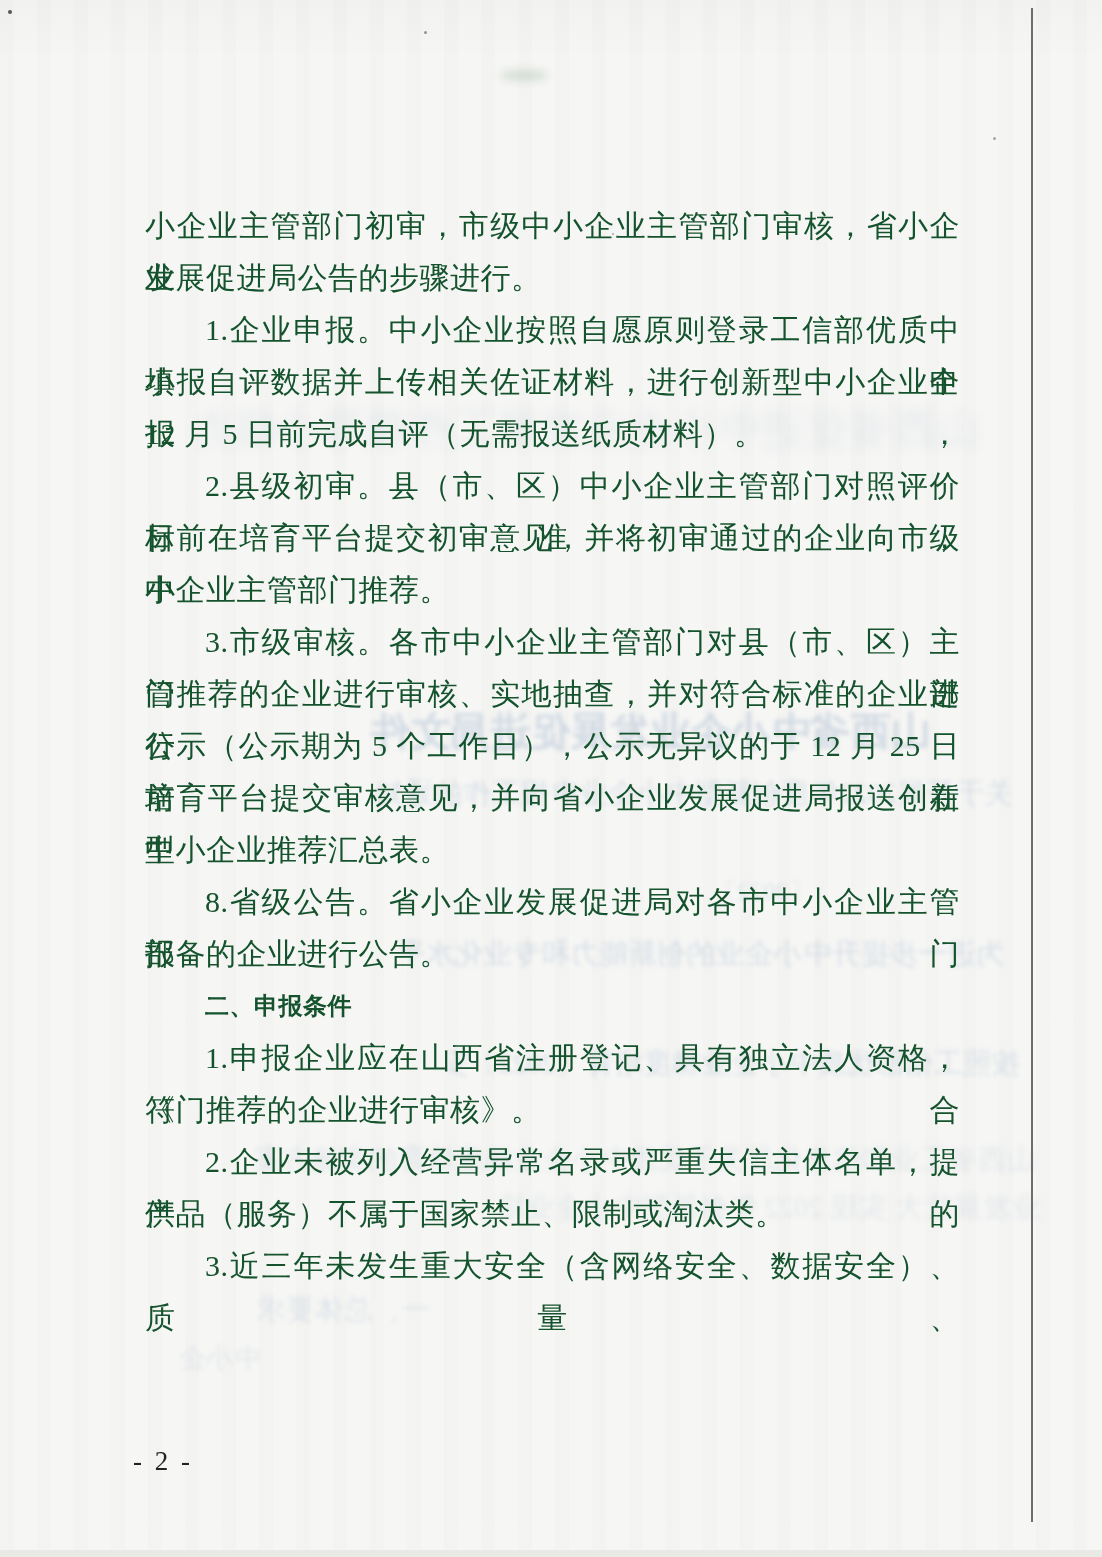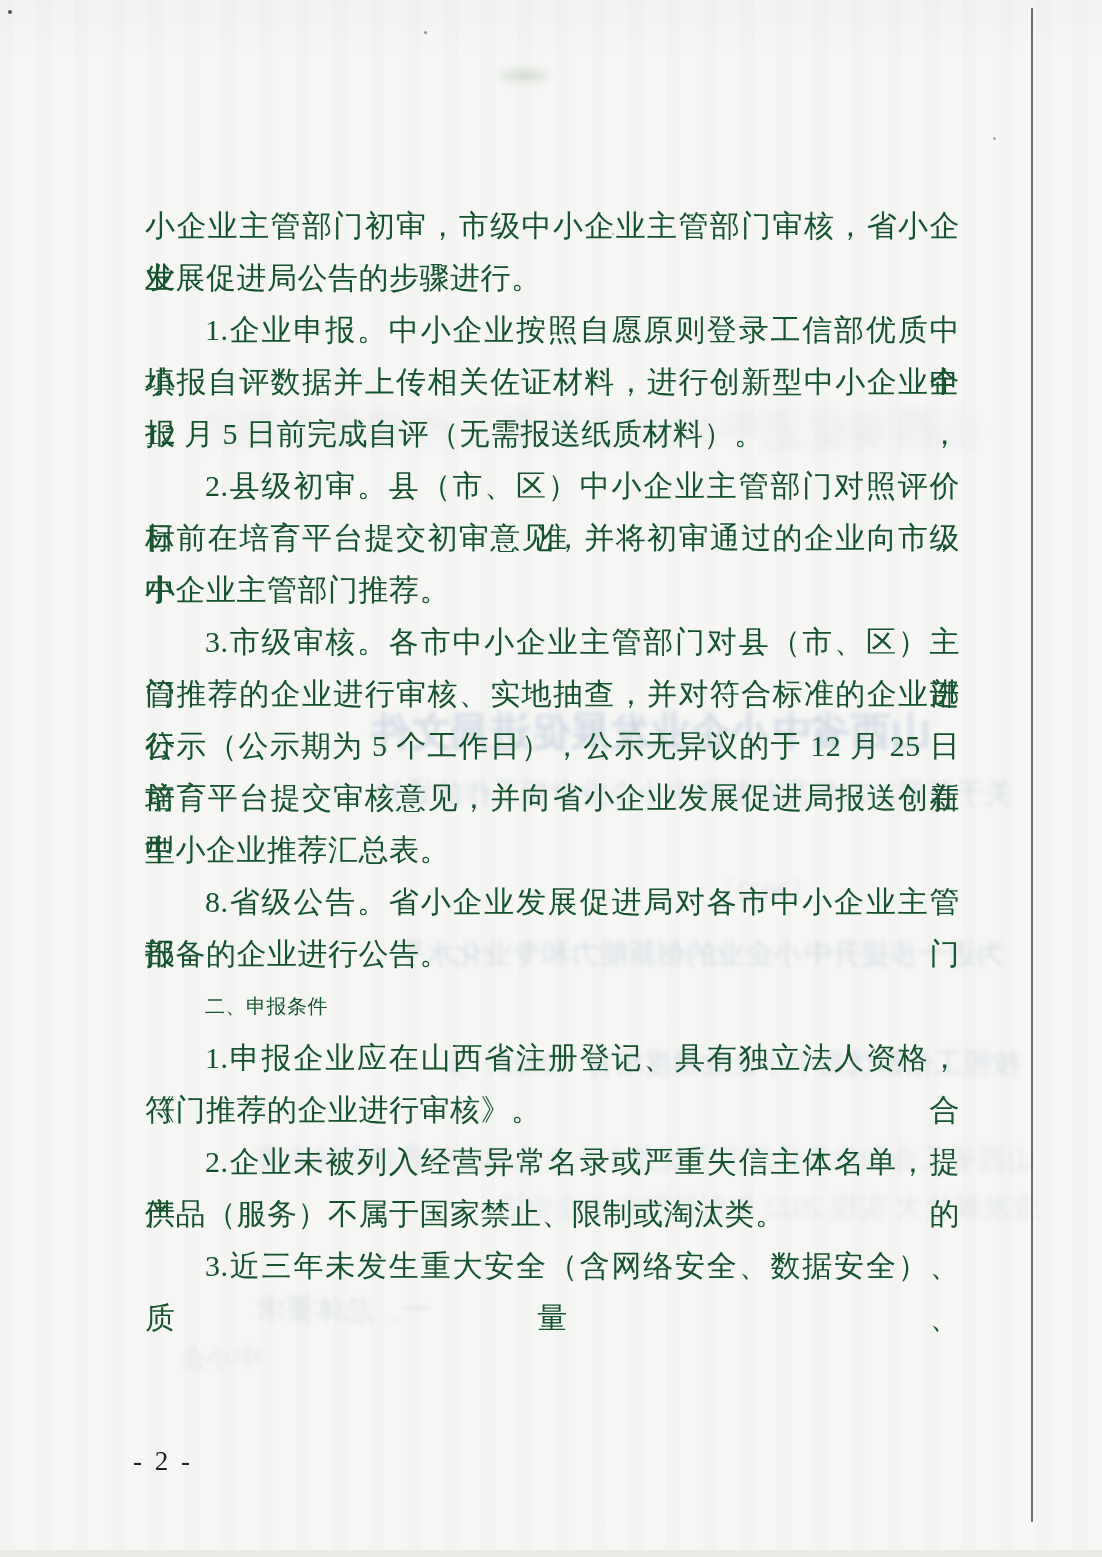--- a/index.html
+++ b/index.html
@@ -18,21 +18,21 @@
   }
   .line{
     height:52px;line-height:52px;font-size:30px;
     white-space:normal;
     text-align:justify;text-align-last:justify;
     letter-spacing:0.5px;
     color:#14532d;
   }
   .line.end{text-align-last:left;}
   .line.indent{text-indent:60px;}
-  .line.head{font-weight:normal;font-size:20px;}
+  .line.head{font-weight:bold;font-size:24px;}
   
   .pagenum{
     position:absolute;left:133px;top:1446px;
     font-size:27px;letter-spacing:3px;color:#222;
   }
   
   .scanline{
     position:absolute;left:1031px;top:8px;width:2px;height:1514px;
     background:#474747;opacity:.78;
   }

